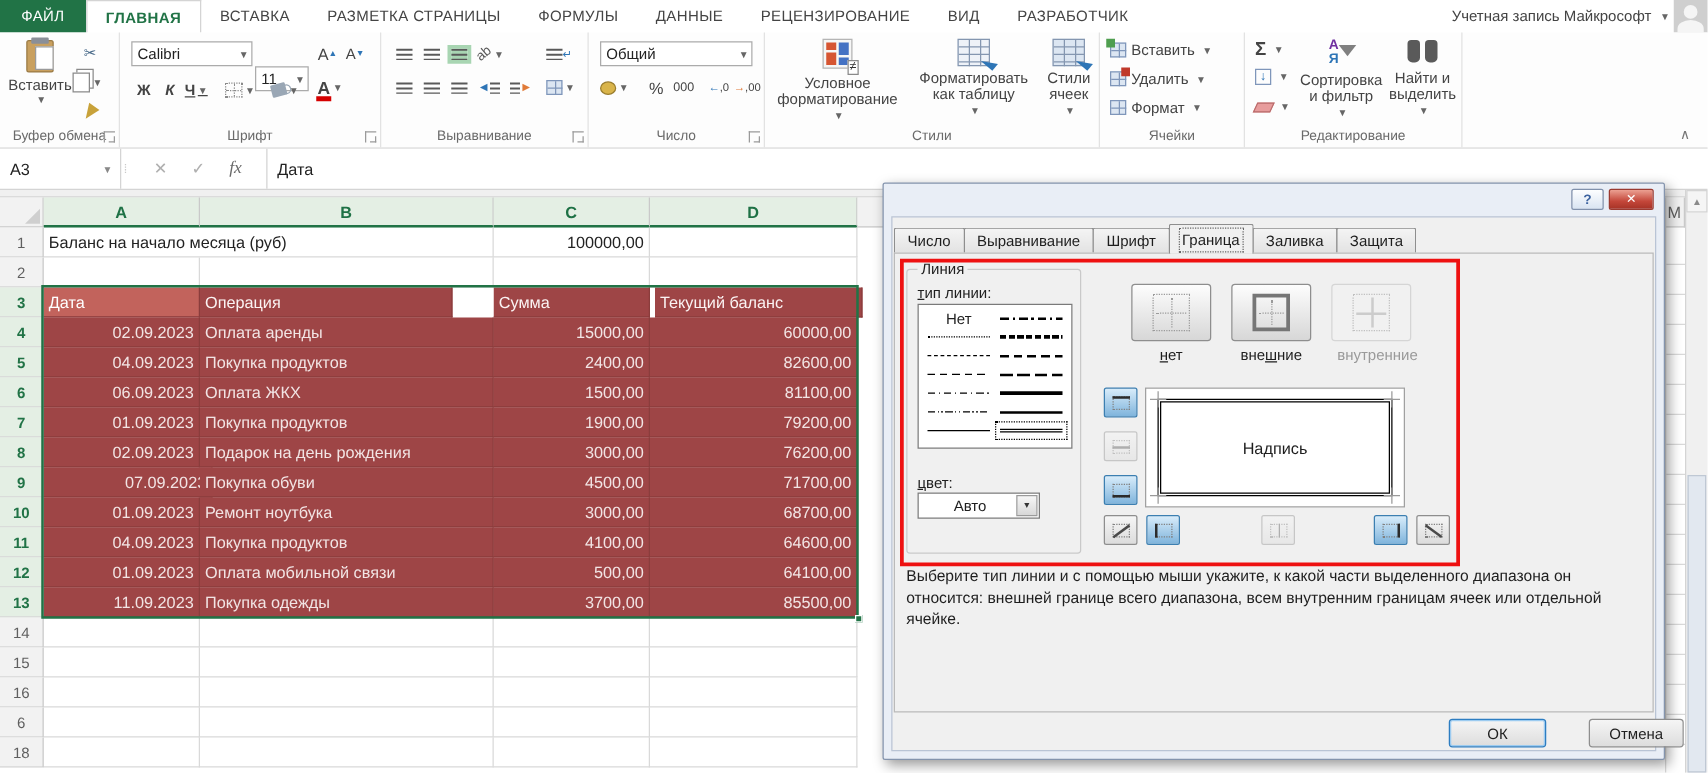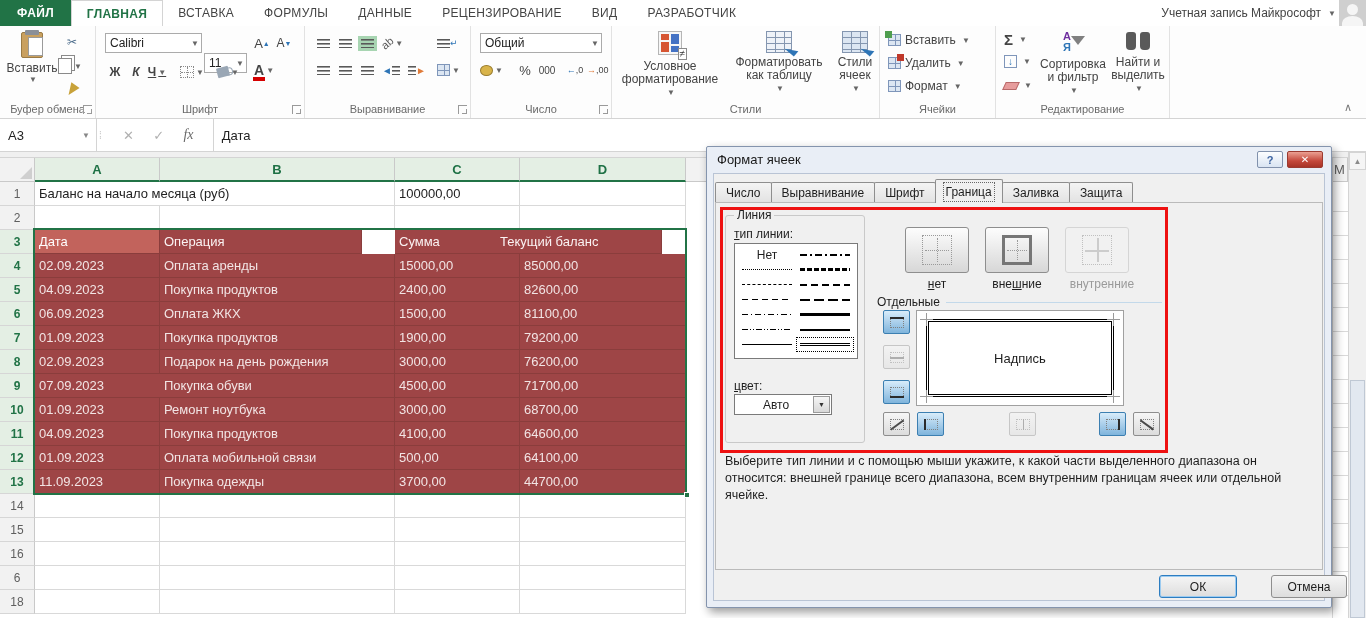--- a/index.html
+++ b/index.html
@@ -3,21 +3,21 @@
 <meta charset="utf-8">
 <style>
   *{margin:0;padding:0;box-sizing:border-box}
   html,body{width:1366px;height:618px;overflow:hidden;background:#fff;
     font-family:"Liberation Sans","DejaVu Sans",sans-serif;-webkit-font-smoothing:antialiased}
   .abs{position:absolute}
 
   
   #tabbar{position:absolute;left:0;top:0;width:1366px;height:26px;background:#fff;display:flex;align-items:stretch}
   .rtab{padding:0 15px;display:flex;align-items:center;font-size:12px;color:#444;letter-spacing:.3px;cursor:pointer}
-  .rtab.file{background:#217346;color:#fff;font-weight:bold;padding:0 17px}
+  .rtab.file{background:#217346;color:#fff;font-weight:normal;padding:0 17px}
   .rtab.active{color:#217346;background:#fff;border:1px solid #d4d4d4;border-bottom:none;font-weight:bold}
   #account{position:absolute;right:30px;top:0;height:26px;display:flex;align-items:center;font-size:12px;color:#444;gap:5px}
   #avatar{position:absolute;right:0;top:0;width:27px;height:26px;background:#cfcfcf;overflow:hidden}
   #avatar .head{position:absolute;left:8px;top:4px;width:11px;height:11px;border-radius:50%;background:#f5f5f5}
   #avatar .body{position:absolute;left:3px;top:16px;width:21px;height:14px;border-radius:50% 50% 0 0;background:#f5f5f5}
 
   
   #ribbon{position:absolute;left:0;top:26px;width:1366px;height:93px;background:#fdfdfd;border-bottom:1px solid #d4d4d4;font-size:12px;color:#444}
   .rgroup{position:absolute;top:0;bottom:0;border-right:1px solid #e2e2e2}
   .glabel{position:absolute;bottom:3px;left:0;right:0;text-align:center;font-size:11px;color:#6a6a6a;white-space:nowrap}
@@ -93,21 +93,21 @@
   .colh.sel{background:#e4efe4;color:#1e7145;font-weight:bold;border-bottom:2px solid #217346}
   .rowh{position:absolute;left:0;width:35px;height:24px;background:#f2f2f2;border-right:1px solid #c9c9c9;border-bottom:1px solid #d6d6d6;
         display:flex;align-items:center;justify-content:center;font-size:12px;color:#5f5f5f}
   .rowh.sel{background:#e4efe4;color:#217346;font-weight:bold}
   .corner{position:absolute;left:0;top:6px;width:35px;height:24px;background:#f2f2f2;border-right:1px solid #c9c9c9;border-bottom:1px solid #c9c9c9}
   .corner::after{content:"";position:absolute;right:2px;bottom:2px;width:0;height:0;border-left:12px solid transparent;border-bottom:12px solid #cfcfcf}
   .cell{position:absolute;height:24px;border-right:1px solid #d9d9d9;border-bottom:1px solid #d9d9d9;font-size:13px;line-height:23px;padding:0 4px;color:#222;white-space:nowrap}
   .cell.red{background:#9e4546;border-right:1px solid #8a3d3c;border-bottom:1px solid #8a3d3c;color:#f2e4e4}
   .cell.redhead{background:#9e4546;color:#fbf3f3;border-right:1px solid #8a3d3c;border-bottom:1px solid #8a3d3c}
   .cell.active{background:#c2635c;color:#fff}
-  .cell.num{}
+  .cell.num{text-align:right}
   .cell.spill{overflow:visible;z-index:2;border-right:none}
   #selbox{position:absolute;border:2px solid #217346;pointer-events:none;z-index:3}
   #fillhandle{position:absolute;width:6px;height:6px;background:#217346;border:1px solid #fff;z-index:4}
   #msliver{position:absolute;top:6px;bottom:0;border-left:1px solid #d9d9d9}
   .mcell{position:absolute;left:0;width:16px;height:24px;border-bottom:1px solid #d9d9d9}
 
   
   #vscroll{position:absolute;right:0;top:152px;width:18px;height:466px;background:#f0f0f0;border-left:1px solid #d4d4d4}
   #vscroll .up{position:absolute;top:0;left:0;right:0;height:18px;background:#f5f5f5;border:1px solid #d4d4d4;color:#8a8a8a;font-size:8px;display:flex;align-items:center;justify-content:center;cursor:pointer}
   #vscroll .thumb{position:absolute;left:1px;right:1px;top:228px;bottom:0;background:#e2e8f0;border:1px solid #bfc8d4;cursor:pointer}
@@ -194,20 +194,21 @@
       display:flex;align-items:center;justify-content:center;font-size:12px;color:#1e1e1e;cursor:pointer}
   .wbtn.default{border:1px solid #2d7dc1;box-shadow:inset 0 0 0 1px #9ccbf0}
 </style>
 </head>
 <body>
 
 <div id="tabbar">
     <div class="rtab file">ФАЙЛ</div>
     <div class="rtab active">ГЛАВНАЯ</div>
     <div class="rtab">ВСТАВКА</div>
+    <div class="rtab">РАЗМЕТКА СТРАНИЦЫ</div>
     <div class="rtab">ФОРМУЛЫ</div>
     <div class="rtab">ДАННЫЕ</div>
     <div class="rtab">РЕЦЕНЗИРОВАНИЕ</div>
     <div class="rtab">ВИД</div>
     <div class="rtab">РАЗРАБОТЧИК</div>
   </div>
 <div id="account">
   <span>Учетная запись Майкрософт</span>
   <span class="dd8">▼</span>
 </div>
@@ -449,26 +450,26 @@
       <div class="cell" style="left:520px;top:30px;width:166px"></div>
       <div class="rowh" style="top:54px">2</div>
       <div class="cell" style="left:35px;top:54px;width:125px"></div>
       <div class="cell" style="left:160px;top:54px;width:235px"></div>
       <div class="cell" style="left:395px;top:54px;width:125px"></div>
       <div class="cell" style="left:520px;top:54px;width:166px"></div>
       <div class="rowh sel" style="top:78px">3</div>
       <div class="cell redhead active" style="left:35px;top:78px;width:125px">Дата</div>
       <div class="cell redhead" style="left:160px;top:78px;width:202px">Операция</div>
       <div class="cell redhead" style="left:395px;top:78px;width:125px">Сумма</div>
-      <div class="cell redhead" style="left:496px;top:78px;width:166px">Текущий баланс</div>
+      <div class="cell redhead" style="left:524px;top:78px;width:166px">Текущий баланс</div>
       <div class="rowh sel" style="top:102px">4</div>
       <div class="cell red num" style="left:35px;top:102px;width:125px">02.09.2023</div>
       <div class="cell red" style="left:160px;top:102px;width:235px">Оплата аренды</div>
       <div class="cell red num" style="left:395px;top:102px;width:125px">15000,00</div>
-      <div class="cell red num" style="left:520px;top:102px;width:166px">85000,00</div>
+      <div class="cell red num" style="left:520px;top:102px;width:166px">60000,00</div>
       <div class="rowh sel" style="top:126px">5</div>
       <div class="cell red num" style="left:35px;top:126px;width:125px">04.09.2023</div>
       <div class="cell red" style="left:160px;top:126px;width:235px">Покупка продуктов</div>
       <div class="cell red num" style="left:395px;top:126px;width:125px">2400,00</div>
       <div class="cell red num" style="left:520px;top:126px;width:166px">82600,00</div>
       <div class="rowh sel" style="top:150px">6</div>
       <div class="cell red num" style="left:35px;top:150px;width:125px">06.09.2023</div>
       <div class="cell red" style="left:160px;top:150px;width:235px">Оплата ЖКХ</div>
       <div class="cell red num" style="left:395px;top:150px;width:125px">1500,00</div>
       <div class="cell red num" style="left:520px;top:150px;width:166px">81100,00</div>
@@ -499,21 +500,21 @@
       <div class="cell red num" style="left:520px;top:270px;width:166px">64600,00</div>
       <div class="rowh sel" style="top:294px">12</div>
       <div class="cell red num" style="left:35px;top:294px;width:125px">01.09.2023</div>
       <div class="cell red" style="left:160px;top:294px;width:235px">Оплата мобильной связи</div>
       <div class="cell red num" style="left:395px;top:294px;width:125px">500,00</div>
       <div class="cell red num" style="left:520px;top:294px;width:166px">64100,00</div>
       <div class="rowh sel" style="top:318px">13</div>
       <div class="cell red num" style="left:35px;top:318px;width:125px">11.09.2023</div>
       <div class="cell red" style="left:160px;top:318px;width:235px">Покупка одежды</div>
       <div class="cell red num" style="left:395px;top:318px;width:125px">3700,00</div>
-      <div class="cell red num" style="left:520px;top:318px;width:166px">44700,00</div>
+      <div class="cell red num" style="left:520px;top:318px;width:166px">85500,00</div>
       <div class="rowh" style="top:342px">14</div>
       <div class="cell" style="left:35px;top:342px;width:125px"></div>
       <div class="cell" style="left:160px;top:342px;width:235px"></div>
       <div class="cell" style="left:395px;top:342px;width:125px"></div>
       <div class="cell" style="left:520px;top:342px;width:166px"></div>
       <div class="rowh" style="top:366px">15</div>
       <div class="cell" style="left:35px;top:366px;width:125px"></div>
       <div class="cell" style="left:160px;top:366px;width:235px"></div>
       <div class="cell" style="left:395px;top:366px;width:125px"></div>
       <div class="cell" style="left:520px;top:366px;width:166px"></div>
@@ -555,21 +556,20 @@
     </div>
 <div id="selbox" style="left: 33px; top: 76px; width: 654px; height: 267px;"></div>
     <div id="fillhandle" style="left: 684px; top: 340px;"></div>
   </div>
 <div id="vscroll">
   <div class="up">▲</div>
   <div class="thumb"></div>
 </div>
 
 <div id="dlg">
-  <div id="dlg-title">Формат ячеек</div>
   <div id="dlg-help">?</div>
   <div id="dlg-close">✕</div>
   <div id="dlg-body"></div>
   <div id="dtabs">
       <div class="dtab">
         <span class="lbl">Число</span>
       </div>
       <div class="dtab">
         <span class="lbl">Выравнивание</span>
       </div>
@@ -648,24 +648,20 @@
   <div class="presetlbl" style="left:198px;top:130px;width:64px"><u>н</u>ет</div>
   <div class="presetbtn" style="left:278px;top:80px">
       <span class="pico outline"></span>
     </div>
   <div class="presetlbl" style="left:278px;top:130px;width:64px">вне<u>ш</u>ние</div>
   <div class="presetbtn disabled" style="left:358px;top:80px">
       <span class="pico inside"></span>
     </div>
   <div class="presetlbl disabled" style="left:358px;top:130px;width:74px">внутренние</div>
 
-  <div class="seccap" style="left:170px;top:148px;width:285px">
-    <span>Отдельные</span>
-      <span class="rule"></span>
-  </div>
   <div class="bb active top" style="left:176px;top:163px">
       <span class="sq"></span>
     </div>
   <div class="bb disabled mid-h" style="left:176px;top:198px">
       <span class="sq"></span>
     </div>
   <div class="bb active bottom" style="left:176px;top:233px">
       <span class="sq"></span>
     </div>
   <div class="bb diag-up" style="left:176px;top:265px">

